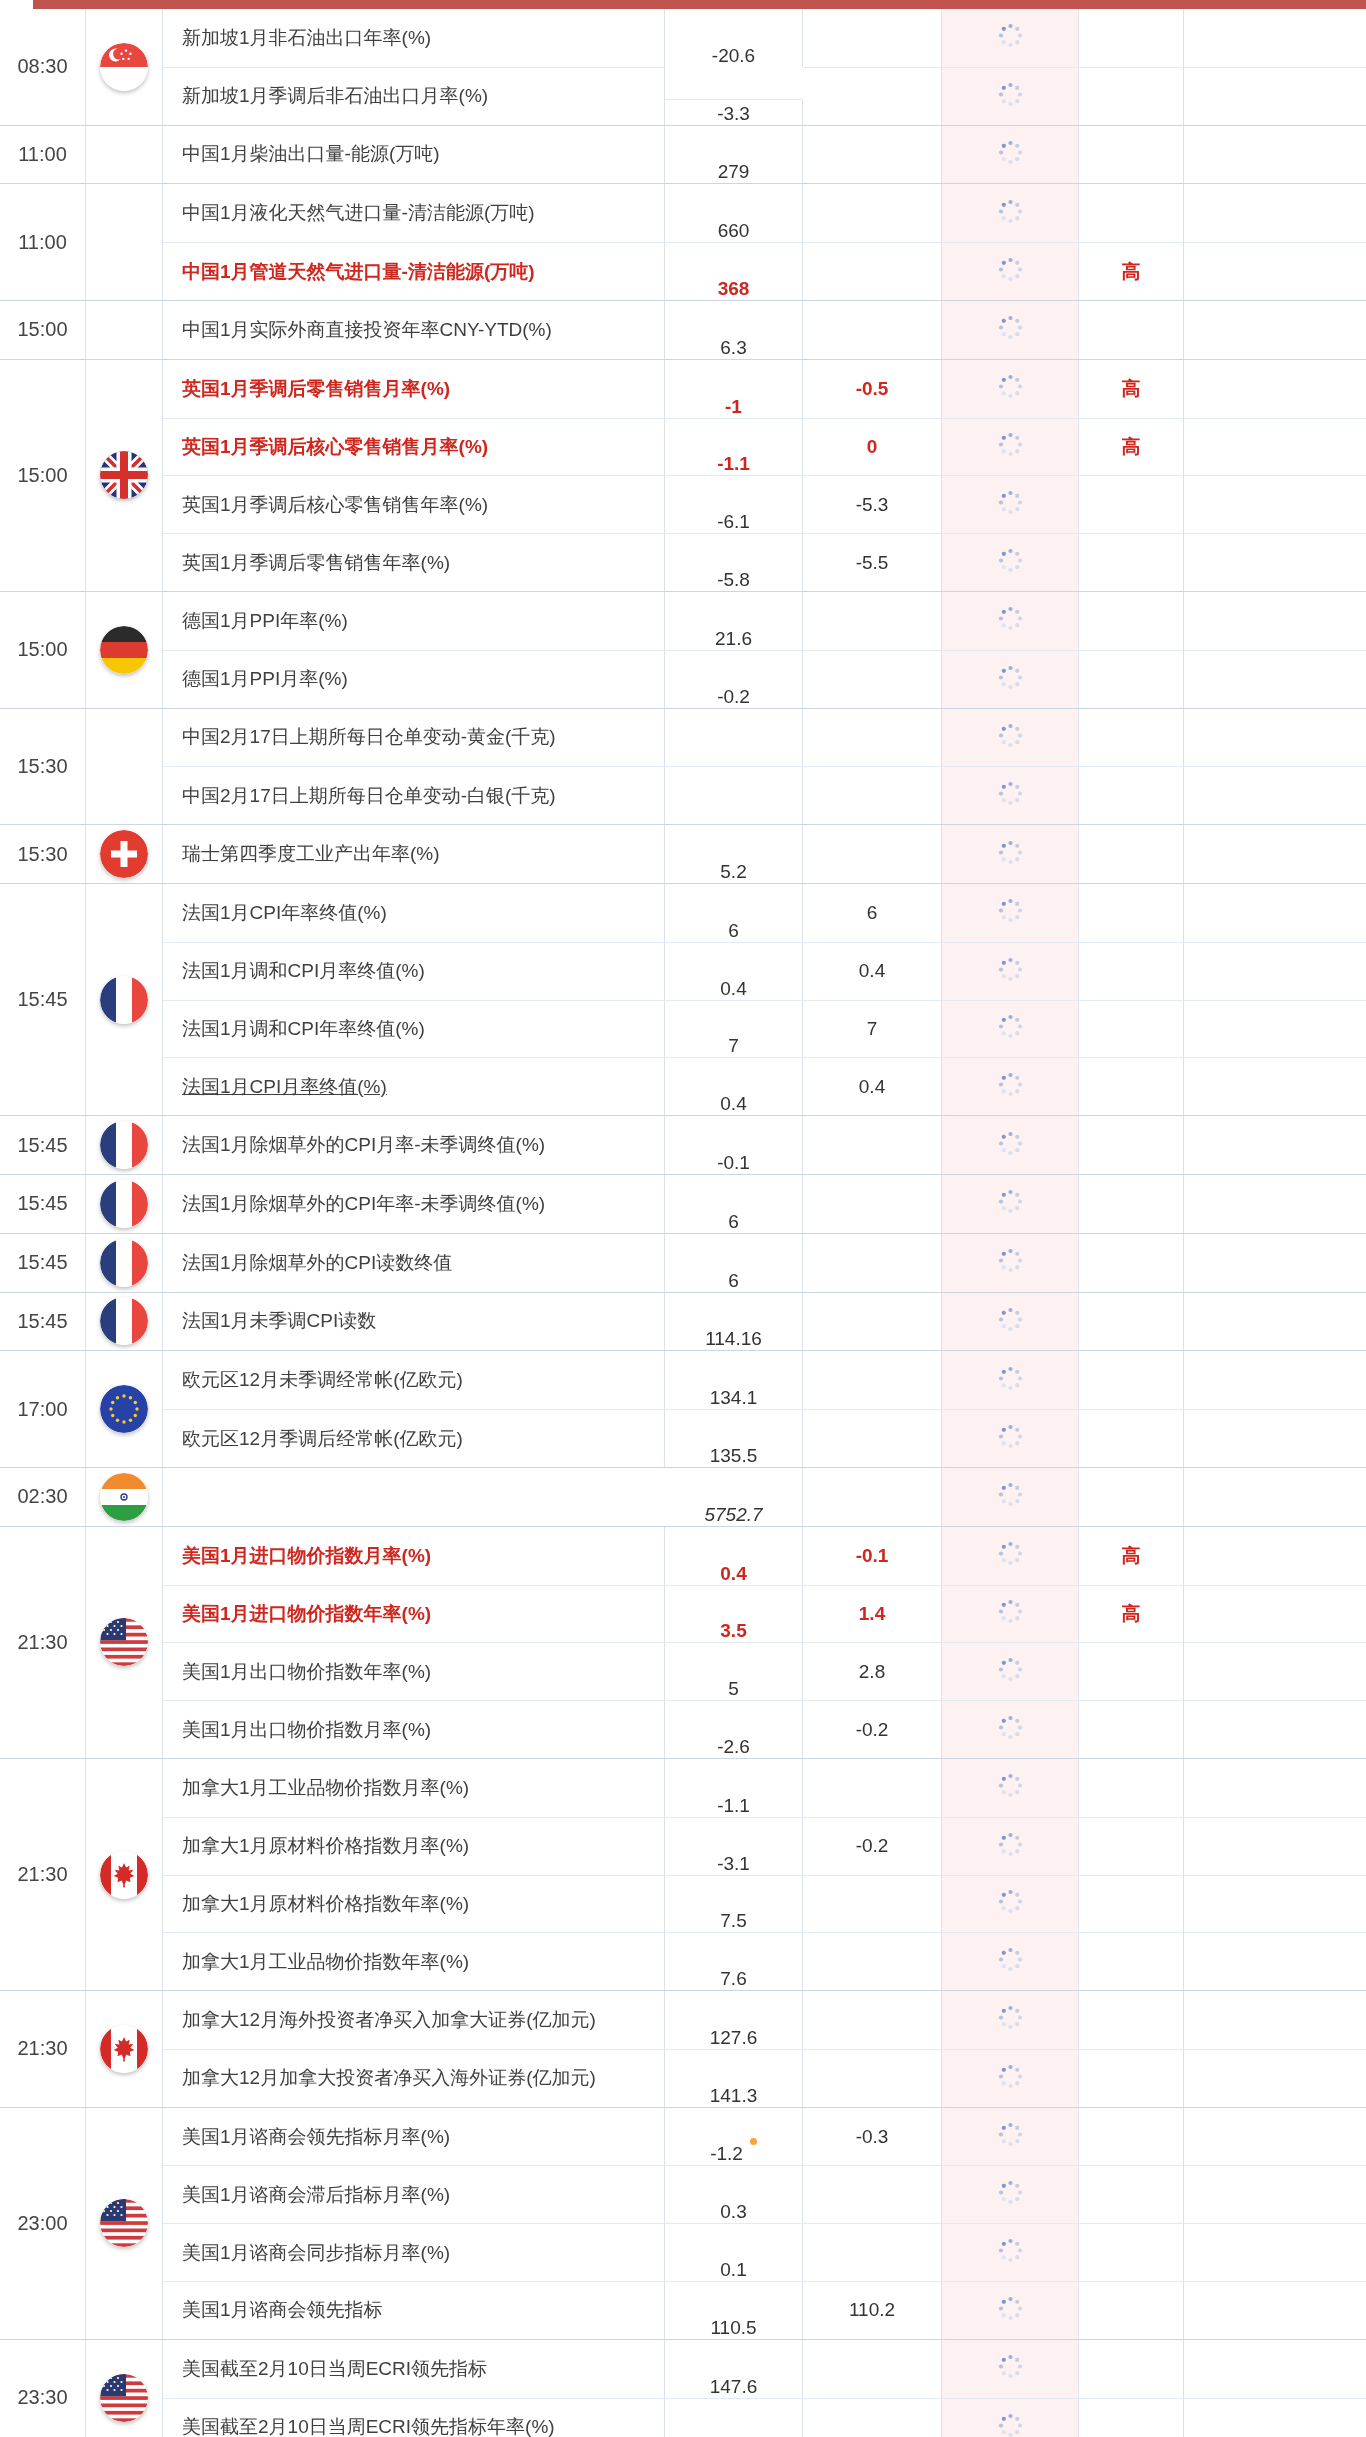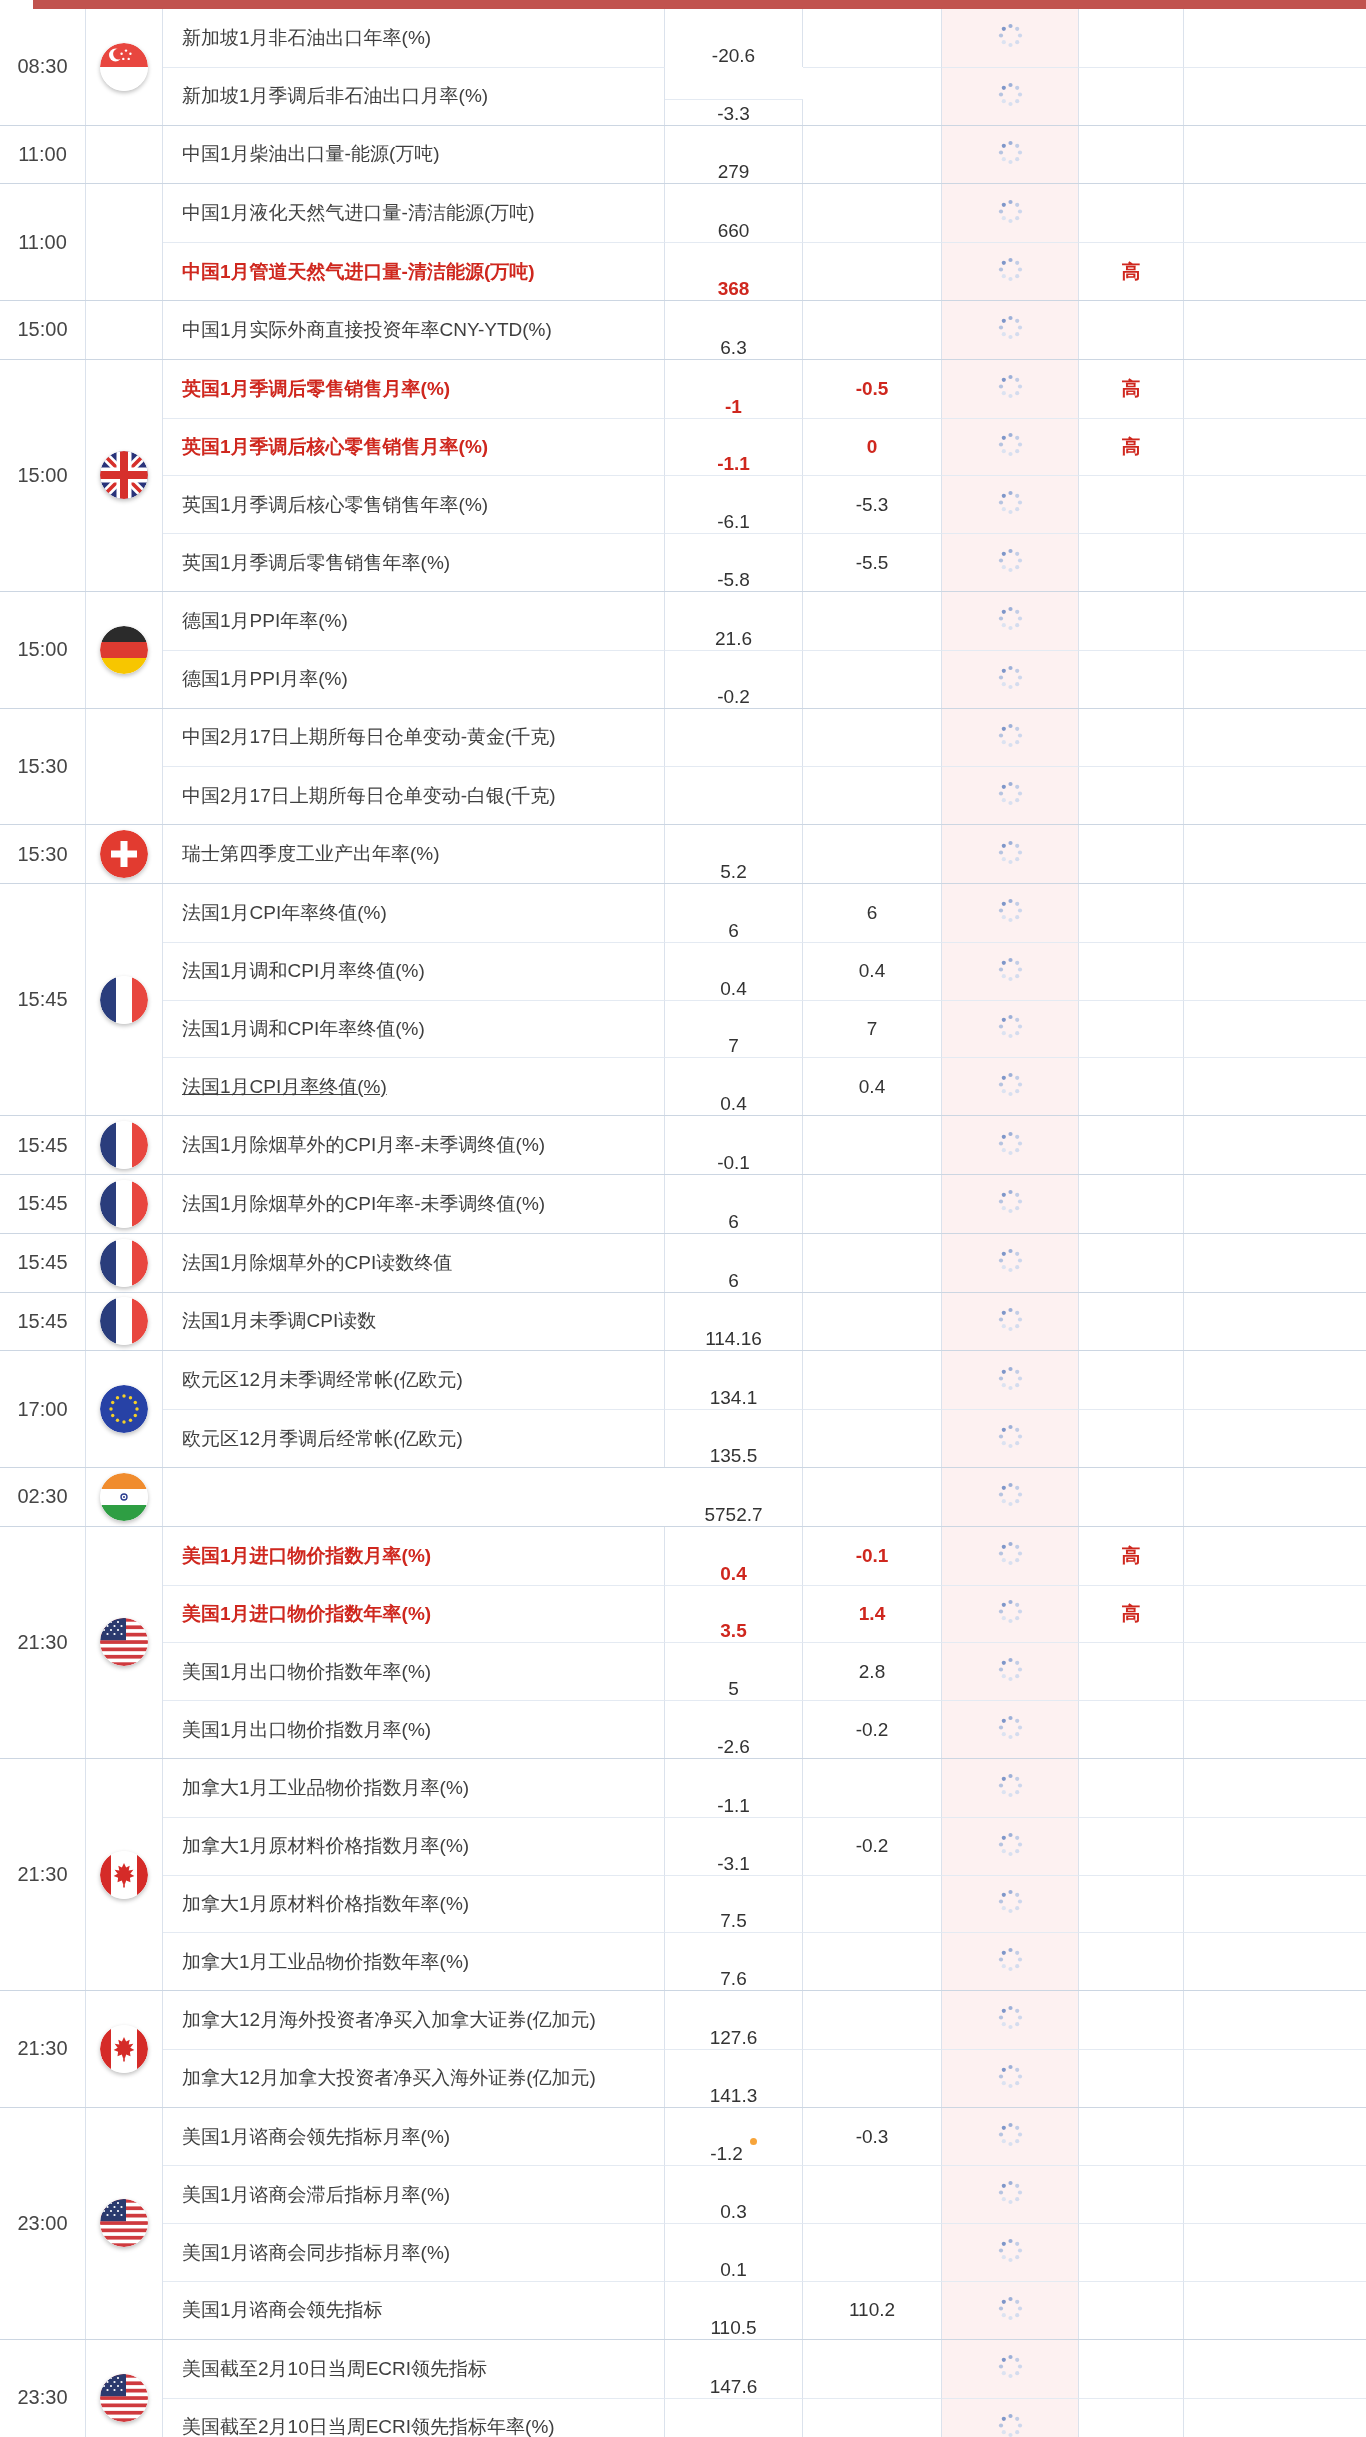--- a/index.html
+++ b/index.html
@@ -745,21 +745,21 @@
               <g clip-path="url(#cin)">
                 <rect width="48" height="16" fill="#f08c2e"></rect>
                 <rect y="16" width="48" height="16" fill="#fff"></rect>
                 <rect y="32" width="48" height="16" fill="#2e9e43"></rect>
                 <circle cx="24" cy="24" r="3" fill="none" stroke="#2b3d8f" stroke-width="1.4"></circle>
                 <circle cx="24" cy="24" r="1" fill="#2b3d8f"></circle>
               </g>
             </svg>
           </span>
         </div>
-        <div class="cell val-cell actual-cell" style="grid-row: 1;">
+        <div class="cell val-cell actual-cell" style="grid-row: 1; font-style: italic;">
           <span>5752.7</span>
         </div>
         <div class="cell val-cell forecast-cell" style="grid-row: 1;"></div>
         <div class="cell spin-cell" style="grid-row: 1;">
           <span><svg width="27" height="27" viewBox="0 0 27 27">
               <circle cx="6.8" cy="6.8" r="2.1" fill="#7e96c9"></circle>
               <circle cx="13.5" cy="4" r="2.1" fill="#9db0d8"></circle>
               <circle cx="20.2" cy="6.8" r="2.1" fill="#c2cde6"></circle>
               <circle cx="23" cy="13.5" r="2.1" fill="#cdd7ec"></circle>
               <circle cx="20.2" cy="20.2" r="2.1" fill="#d4dcee"></circle>

